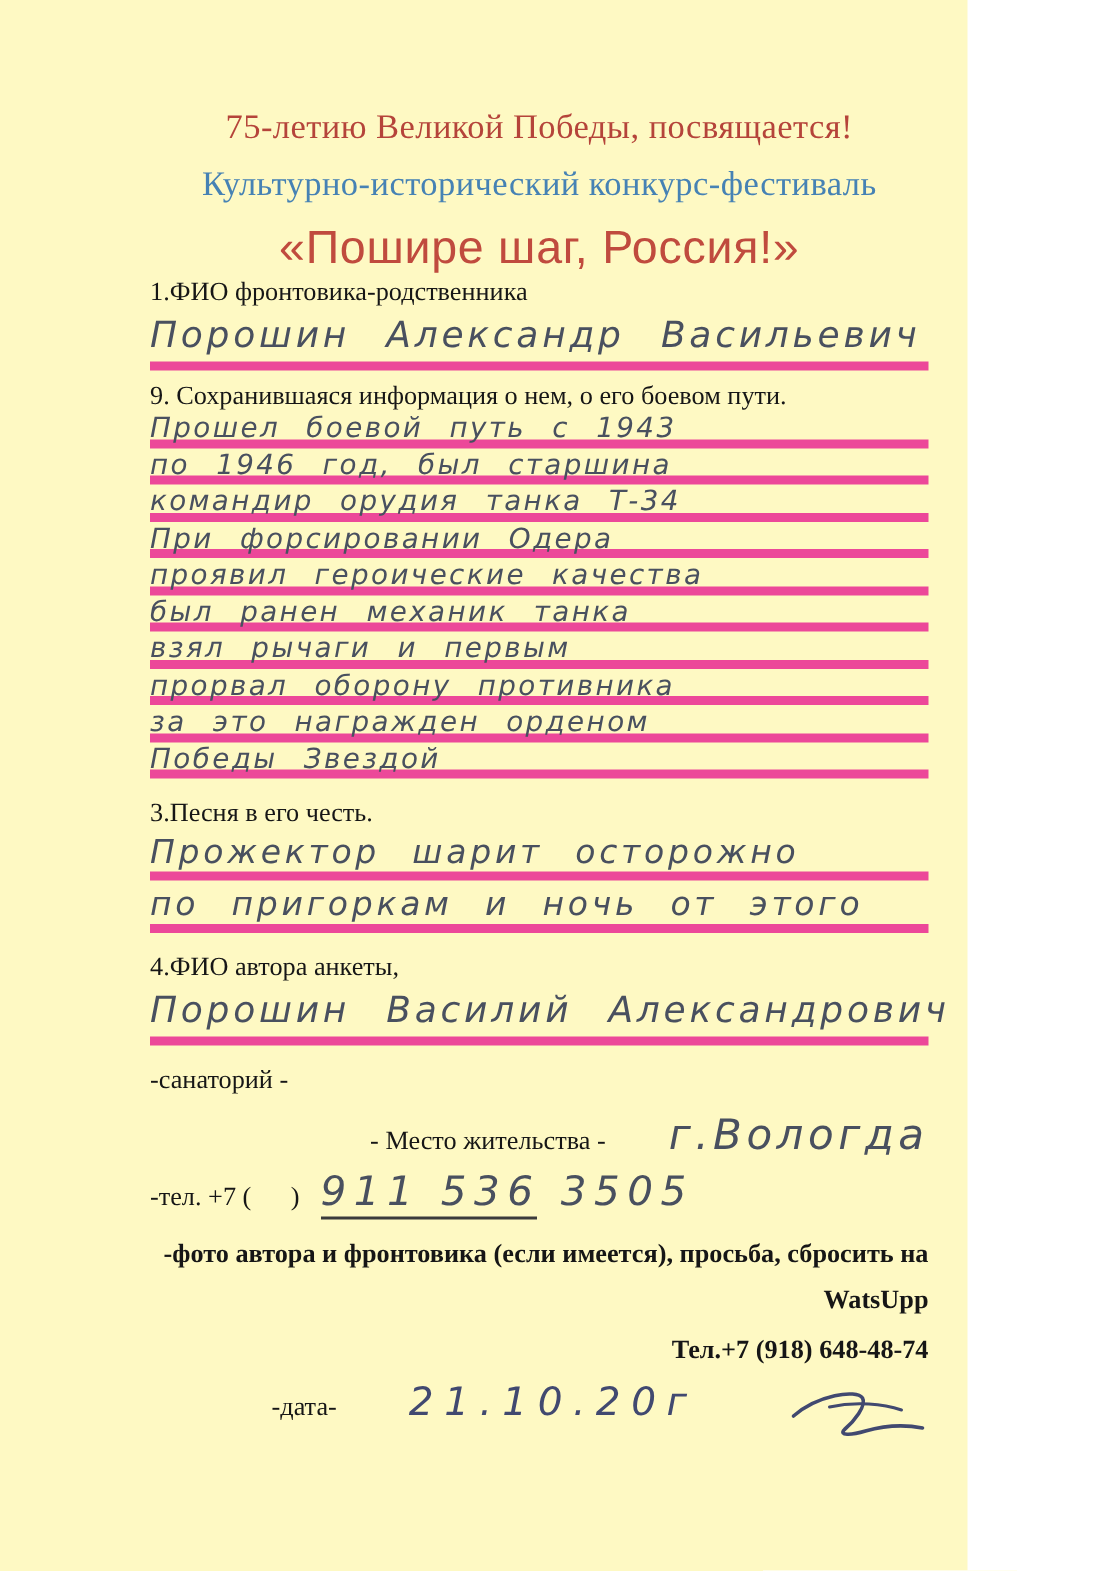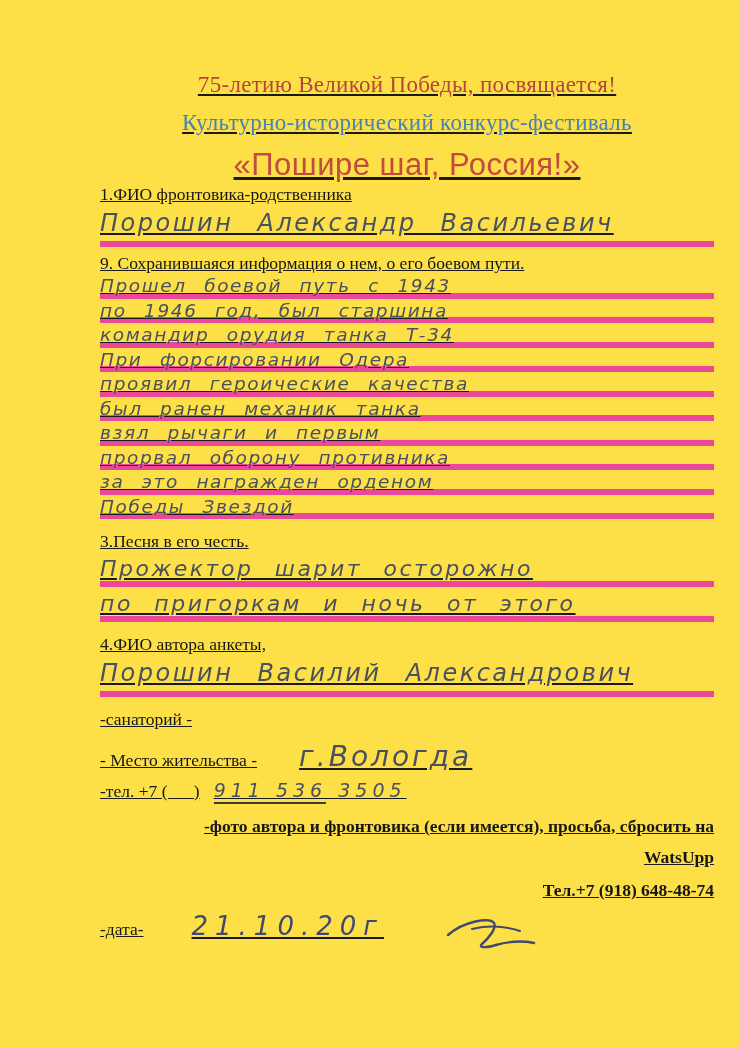--- a/index.html
+++ b/index.html
@@ -1,46 +1,45 @@
 <!DOCTYPE html>
 <html lang="ru"><head>
 <meta charset="utf-8">
 <style>
   html,body{margin:0;padding:0;background:#ffffff;}
   .page{
     position:relative;
-    width:740px;height:1047px;
-    background:#fde047;
+    width:645px;height:1047px;
+    background:#fef9c3;
     font-family:"Liberation Serif",serif;
     color:#1a1a1a;
     overflow:hidden;
     box-sizing:border-box;
     padding:70px 26px 0 100px;
-    text-decoration:underline;
   }
   
   .titles{text-align:center;}
   .title-dedication{
     font-size:23px;line-height:30px;letter-spacing:.3px;
   }
   .title-festival{
     font-size:23px;line-height:30px;margin-top:8px;letter-spacing:.3px;
   }
   .title-slogan{
     font-family:"Liberation Sans",sans-serif;
     font-size:31px;line-height:38px;margin-top:8px;letter-spacing:.5px;
   }
   
   .label{
     font-size:17.5px;line-height:21px;color:#161616;
   }
   .label.bold{font-weight:bold;text-align:right;}
   .mt16{}
   .mt12{margin-top:12px;}
-  .mt10{margin-top:10px;}
+  .mt10{margin-top:10px;justify-content:flex-end;}
   .mt6{margin-top:6px;}
   
   .hw{
     font-family:"DejaVu Sans",sans-serif;
     font-style:italic;
     color:#49505f;
   }
   .rule{border-bottom:6px solid #ec4899;}
   .name-row{
     height:34px;margin-top:2px;
@@ -58,21 +57,21 @@
     height:35px;box-sizing:border-box;
     font-size:22px;line-height:34px;
     letter-spacing:2.5px;word-spacing:12px;
     white-space:nowrap;overflow:visible;
   }
   .inline-row{display:flex;align-items:baseline;}
   .residence-value{
     font-size:28px;letter-spacing:3px;margin-left:42px;
   }
   .phone-value{
-    font-size:19px;letter-spacing:5px;margin-left:14px;
+    font-size:27px;letter-spacing:5px;margin-left:14px;
     background-image:linear-gradient(#3b3b3b,#3b3b3b);
     background-size:58% 2px;background-position:0 100%;background-repeat:no-repeat;
     padding-bottom:3px;
   }
   .date-value{
     font-size:26px;letter-spacing:7px;margin-left:48px;
     color:#414970;
   }
   .watsupp{margin-left:36px;margin-top:10px;}
   .signature{margin-left:58px;align-self:center;position:relative;top:4px;}

